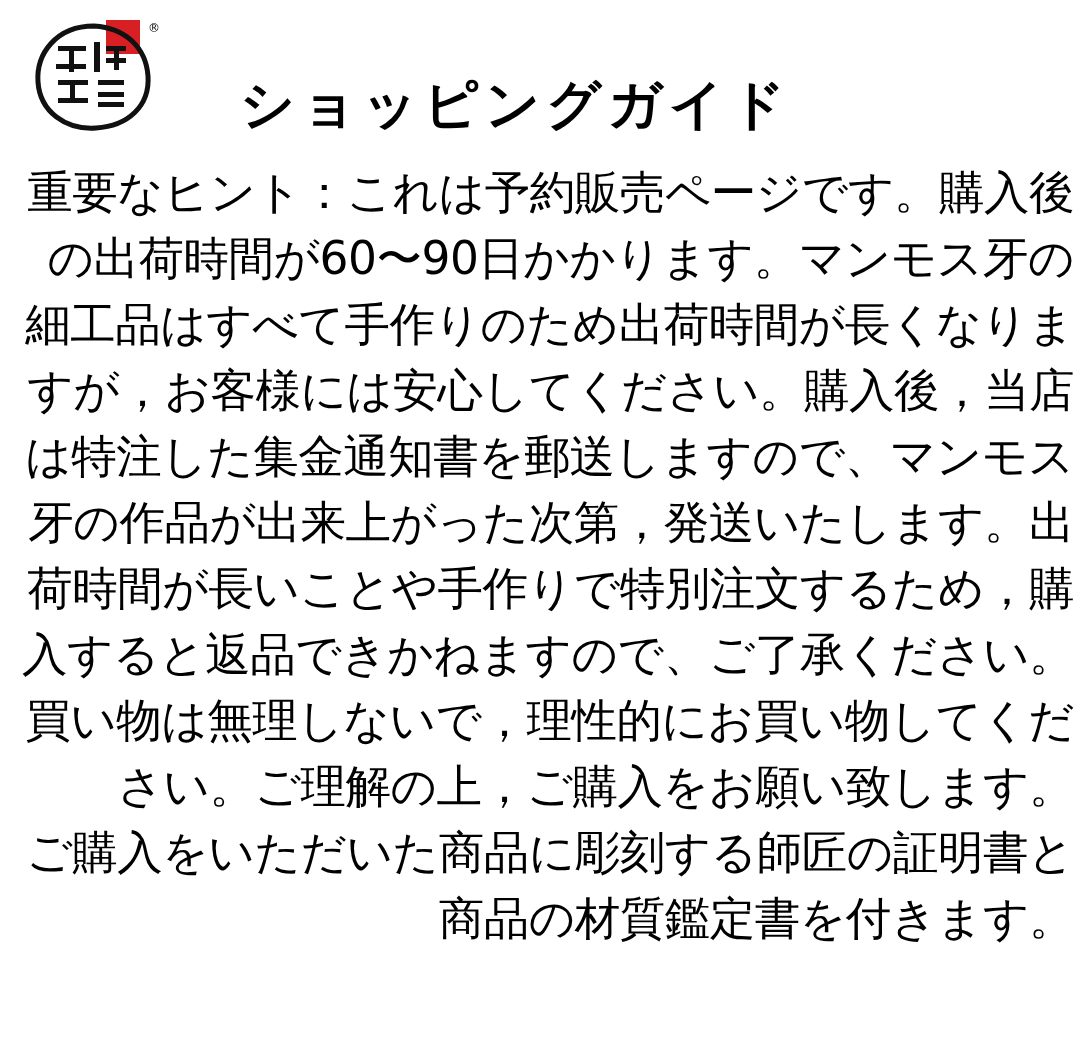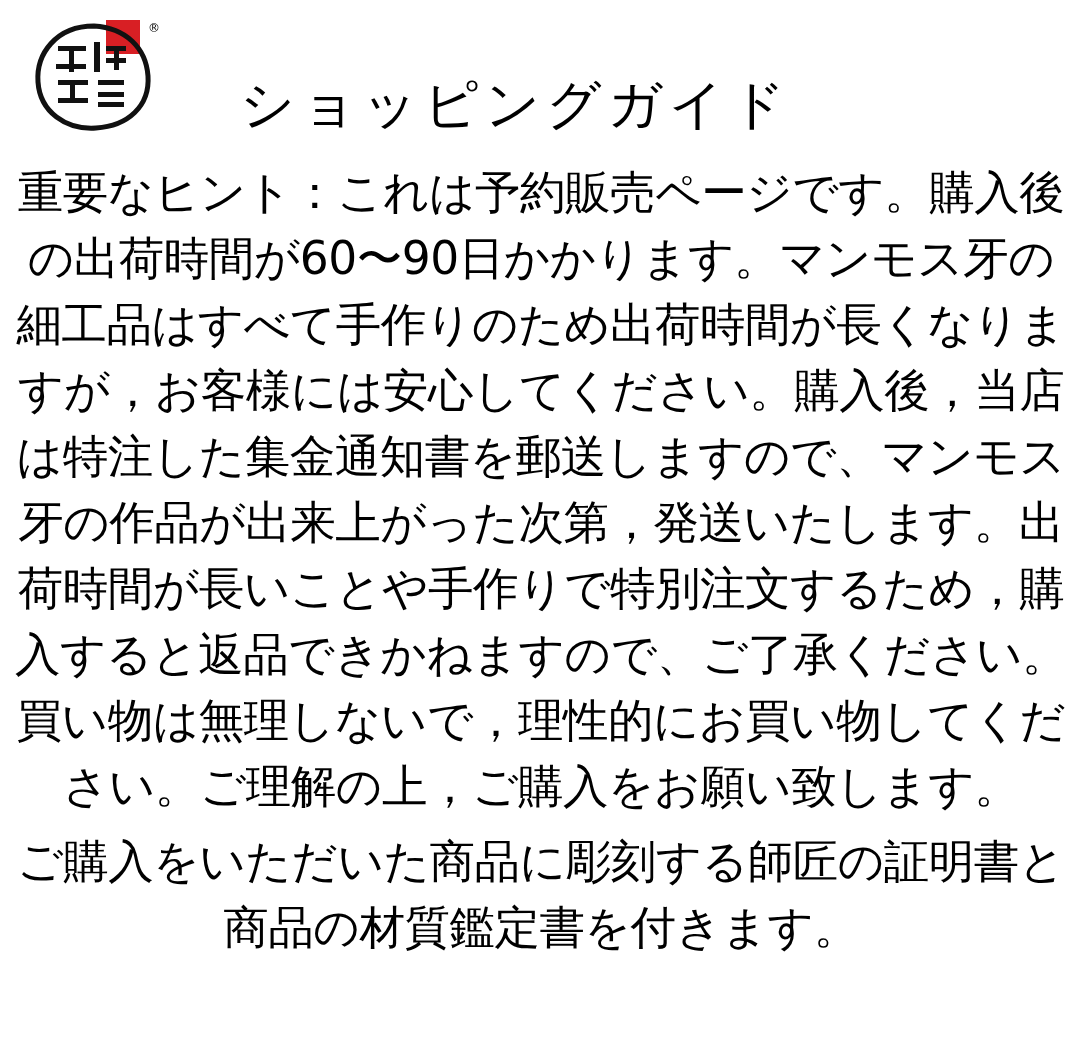--- a/index.html
+++ b/index.html
@@ -41,44 +41,44 @@
     width: 132px;
     height: 120px;
   }
 
   .title {
     position: absolute;
     left: 240px;
     top: 78px;
     font-size: 54px;
     letter-spacing: 6px;
-    font-weight: 400;
+    font-weight: 700;
     white-space: nowrap;
     line-height: 1;
   }
 
   
   .guide-body {
     position: absolute;
     left: 8px;
     top: 160px;
     width: 1066px;
   }
 
   .para {
     font-size: 45.5px;
     line-height: 66px;
     letter-spacing: -0.5px;
     margin: 0;
-    text-align: center;
+    text-align: right;
     word-break: break-all;
   }
 
   .para + .para {
-    margin-top: 9px;
+    margin-top: 0px;
   }
 
   
   .footer {
     position: absolute;
     right: 18px;
     bottom: 6px;
     font-size: 45px;
     letter-spacing: 1px;
     line-height: 1.2;

